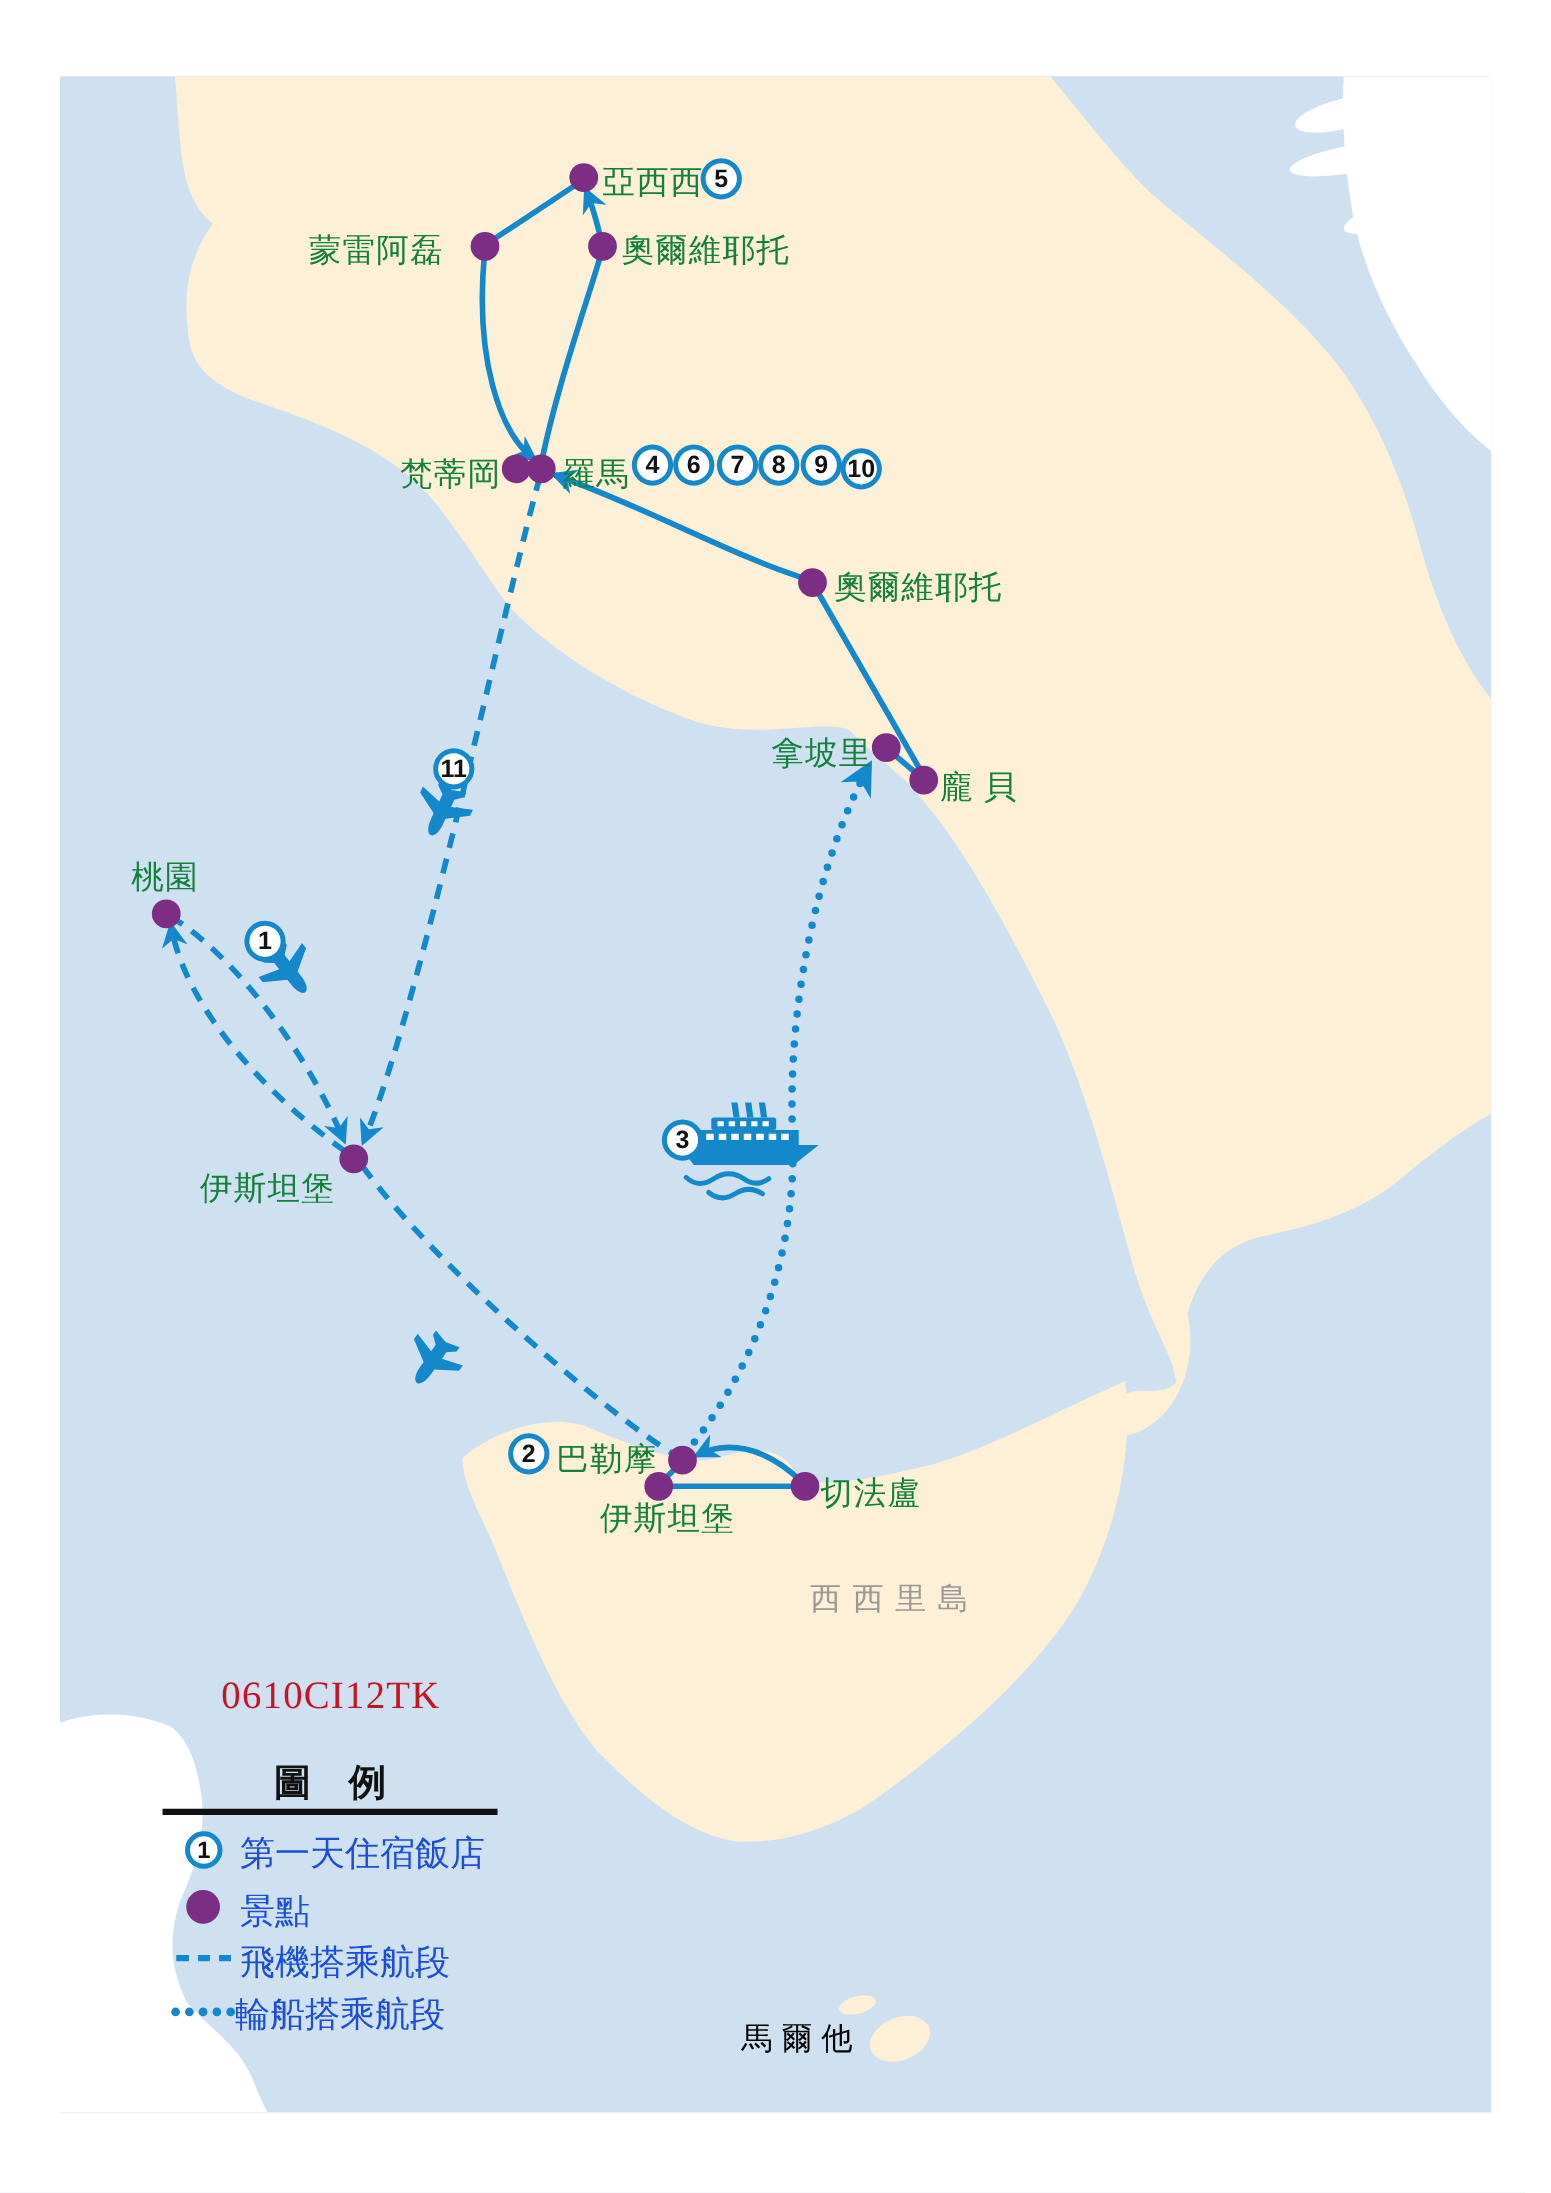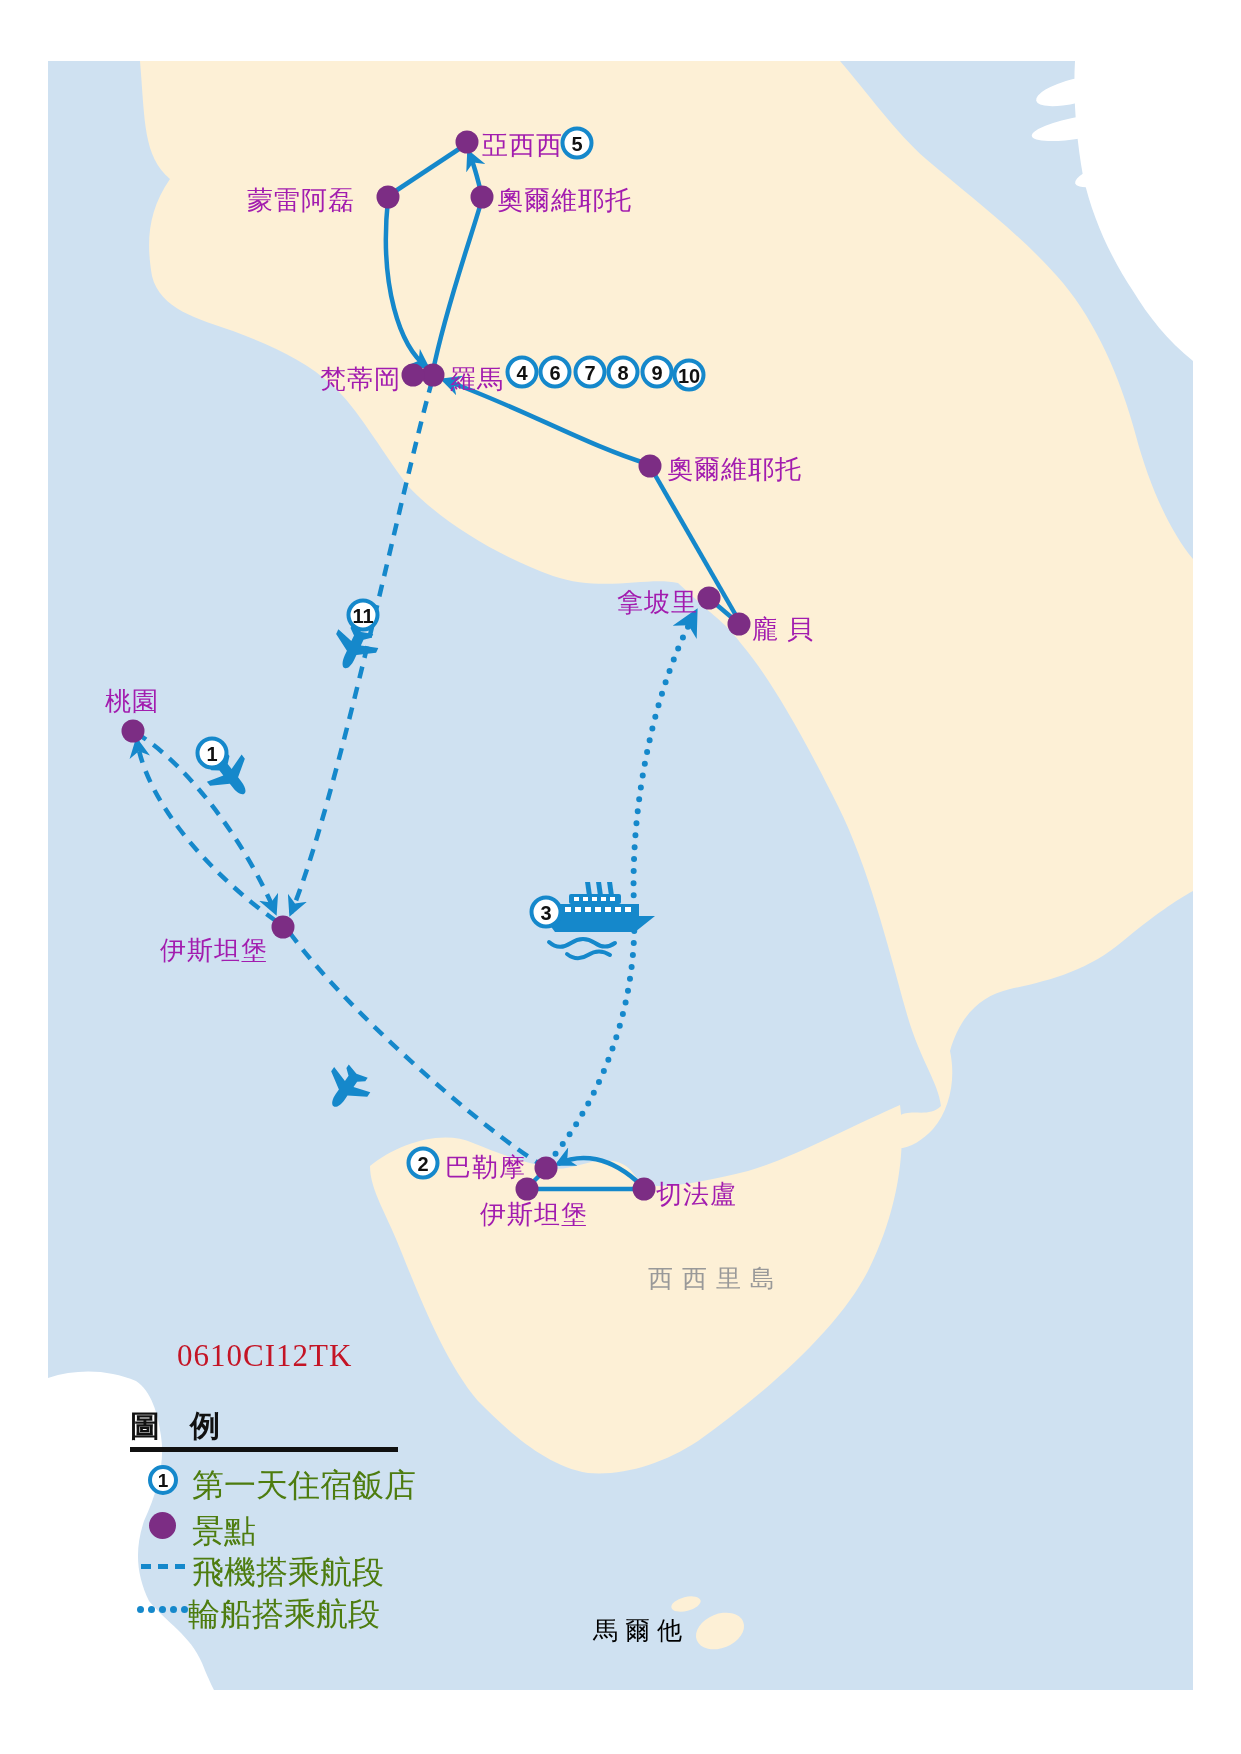--- a/index.html
+++ b/index.html
@@ -7,33 +7,33 @@
         font-family:"Liberation Sans","DejaVu Sans",sans-serif;}
   .map{position:absolute;left:48px;top:61px;width:1145px;height:1629px;background:#cfe1f1;overflow:hidden;}
   .map svg.base{position:absolute;left:0;top:0;}
   .dot{position:absolute;width:23px;height:23px;background:#7c2d84;border-radius:50%;
        transform:translate(-50%,-50%);}
   .badge{position:absolute;width:33px;height:33px;box-sizing:border-box;border:4.5px solid #1588cb;
          background:#ffffff;border-radius:50%;color:#111;
          font:600 20px/1 "Liberation Sans","DejaVu Sans",sans-serif;
          display:flex;align-items:center;justify-content:center;transform:translate(-50%,-50%);}
   .city-label{position:absolute;font-family:"Liberation Serif","DejaVu Serif",serif;
-              font-size:26px;color:#a21caf;white-space:nowrap;letter-spacing:1px;}
+              font-size:26px;color:#15803d;white-space:nowrap;letter-spacing:1px;}
   .region-label{position:absolute;font-family:"Liberation Serif","DejaVu Serif",serif;
                 color:#828282;white-space:nowrap;}
   .country{font-size:45px;letter-spacing:14px;font-weight:bold;color:#7e7e7e;}
   .sicily{font-size:25px;letter-spacing:9px;color:#999;}
   .malta{font-size:25px;letter-spacing:7px;color:#000000;}
   .tour-code{position:absolute;font-family:"Liberation Serif","DejaVu Serif",serif;
              font-size:31px;color:#c41425;letter-spacing:1px;}
-  .legend-title{position:absolute;left:82px;top:1345px;width:268px;
+  .legend-title{position:absolute;left:82px;top:1345px;width:268px;text-align:center;
                 font-family:"Liberation Serif","DejaVu Serif",serif;font-weight:bold;
                 font-size:30px;color:#111;}
   .legend-underline{position:absolute;left:82px;top:1386px;width:268px;height:5px;background:#111;}
-  .legend-label{position:absolute;font-size:32px;color:#4d7c0f;white-space:nowrap;
+  .legend-label{position:absolute;font-size:28px;color:#1d4ed8;white-space:nowrap;
                 font-family:"Liberation Sans","DejaVu Sans",sans-serif;}
   .legend-badge{position:absolute;width:30px;height:30px;box-sizing:border-box;border:4px solid #1588cb;
                 background:#fff;border-radius:50%;color:#111;font:600 19px/1 "Liberation Sans",sans-serif;
                 display:flex;align-items:center;justify-content:center;}
   .legend-dot{position:absolute;width:27px;height:27px;background:#7c2d84;border-radius:50%;}
   .dash-sample{position:absolute;width:44px;height:5px;
                background:repeating-linear-gradient(90deg,#1588cb 0 10px,transparent 10px 17px);}
   .dots-sample{position:absolute;display:flex;gap:4px;}
   .dots-sample i{width:7px;height:7px;border-radius:50%;background:#1588cb;display:block;}
 </style>

